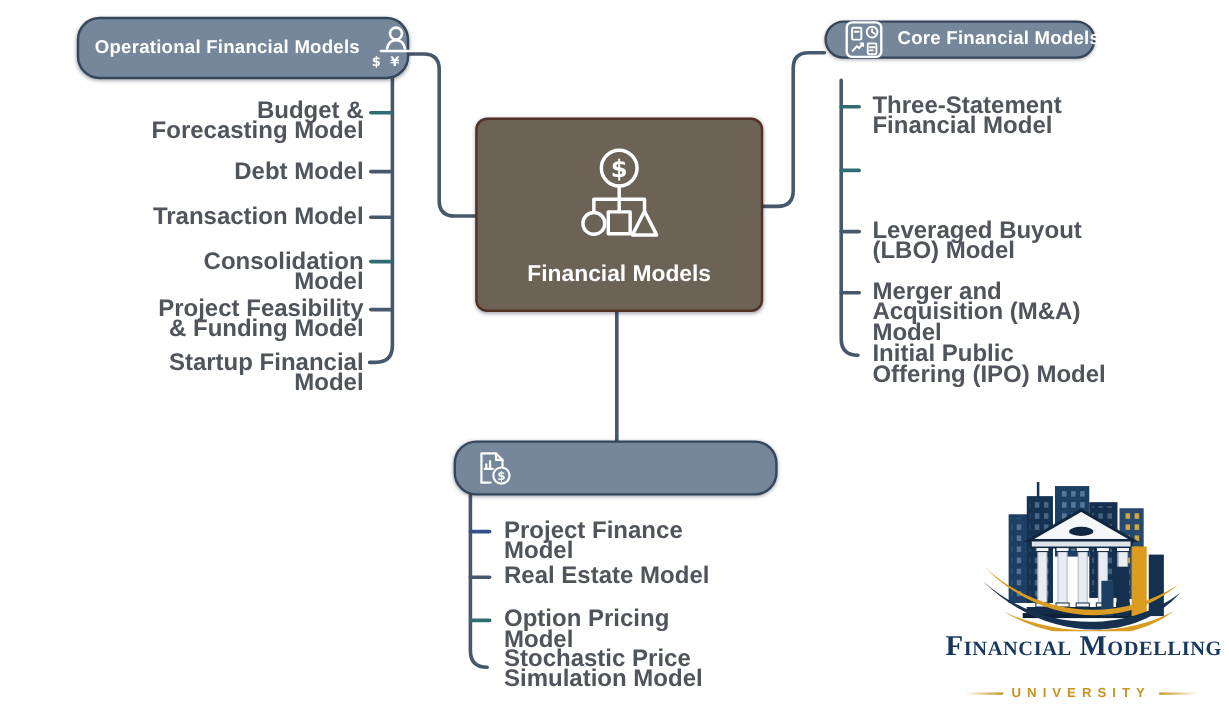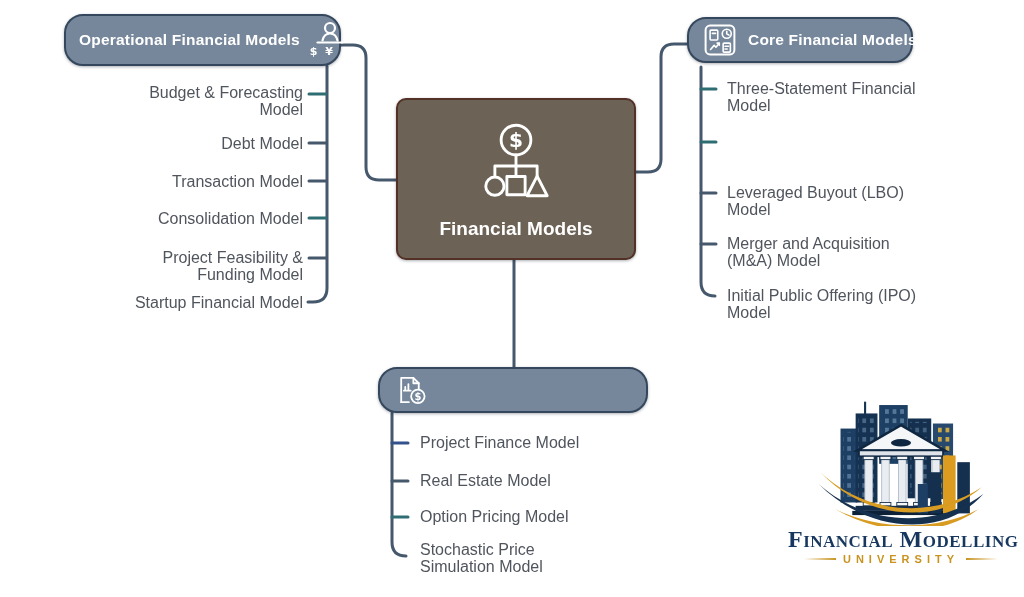--- a/index.html
+++ b/index.html
@@ -14,39 +14,39 @@
   .lines{position:absolute;left:0;top:0;width:1024px;height:597px;}
   .ln{stroke:var(--line);stroke-width:3;fill:none;stroke-linecap:round;}
   .tk{stroke:var(--line);stroke-width:3;fill:none;stroke-linecap:round;}
   .tk.teal{stroke:var(--tick_teal);}
   .tk.blue{stroke:var(--tick_blue);}
   .hbox{position:absolute;display:flex;align-items:center;gap:10px;box-sizing:border-box;
     background:var(--box_fill);border:2px solid var(--box_border);border-radius:19px;
     color:var(--label_text);font-weight:bold;padding:0 13px;box-shadow:0 1px 3px rgba(20,30,45,.35);}
   .hlabel{font-size:15.5px;letter-spacing:.2px;white-space:nowrap;}
   .op{left:64px;top:14px;width:277px;height:52px;justify-content:space-between;}
-  .core{left:687px;top:17px;width:226px;height:46px;}
+  .core{left:687px;top:17px;width:226px;height:32px;}
   .adv{left:378px;top:367px;width:270px;height:46px;}
   .center-box{position:absolute;left:396px;top:98px;width:240px;height:162px;box-sizing:border-box;
     background:var(--center_fill);border:2px solid var(--center_border);border-radius:10px;
     display:flex;flex-direction:column;align-items:center;justify-content:center;gap:4px;
     box-shadow:0 1px 3px rgba(20,30,45,.35);}
   .center-label{color:var(--label_text);font-weight:bold;font-size:19px;}
-  .item{position:absolute;color:var(--item_text);font-weight:normal;font-size:16px;line-height:17px;}
+  .item{position:absolute;color:var(--item_text);font-weight:bold;font-size:20px;line-height:17px;}
   .item.l{text-align:right;right:721px;width:190px;}
   .item.r{left:727px;width:198px;}
   .item.b{left:420px;width:178px;}
   .icon{flex:0 0 auto;}
   .iglyph{stroke:#fff;fill:none;stroke-linecap:round;stroke-linejoin:round;}
   .itext{fill:#fff;stroke:none;font-family:"DejaVu Sans",sans-serif;font-weight:bold;}
   .logo{position:absolute;left:788px;top:400px;width:226px;text-align:center;}
   .logo-art{display:block;margin:0 auto;width:178px;height:126px;}
   .logo-name{font-family:"Liberation Serif",serif;font-variant:small-caps;font-weight:bold;
     font-size:24px;color:var(--logo_navy);letter-spacing:.5px;white-space:nowrap;margin-top:0;}
-  .logo-sub{display:flex;align-items:center;justify-content:center;gap:7px;margin-top:0;}
+  .logo-sub{display:flex;align-items:center;justify-content:center;gap:7px;margin-top:19px;}
   .logo-sub .txt{font-size:11px;font-weight:bold;letter-spacing:5px;color:var(--logo_gold);}
   .rule{height:2px;width:32px;background:linear-gradient(90deg,transparent,var(--logo_gold));}
   .rule.rt{background:linear-gradient(270deg,transparent,var(--logo_gold));}
 </style>
 </head>
 <body>
 
 <div class="canvas">
 
   <svg class="lines" viewBox="0 0 1024 597">

